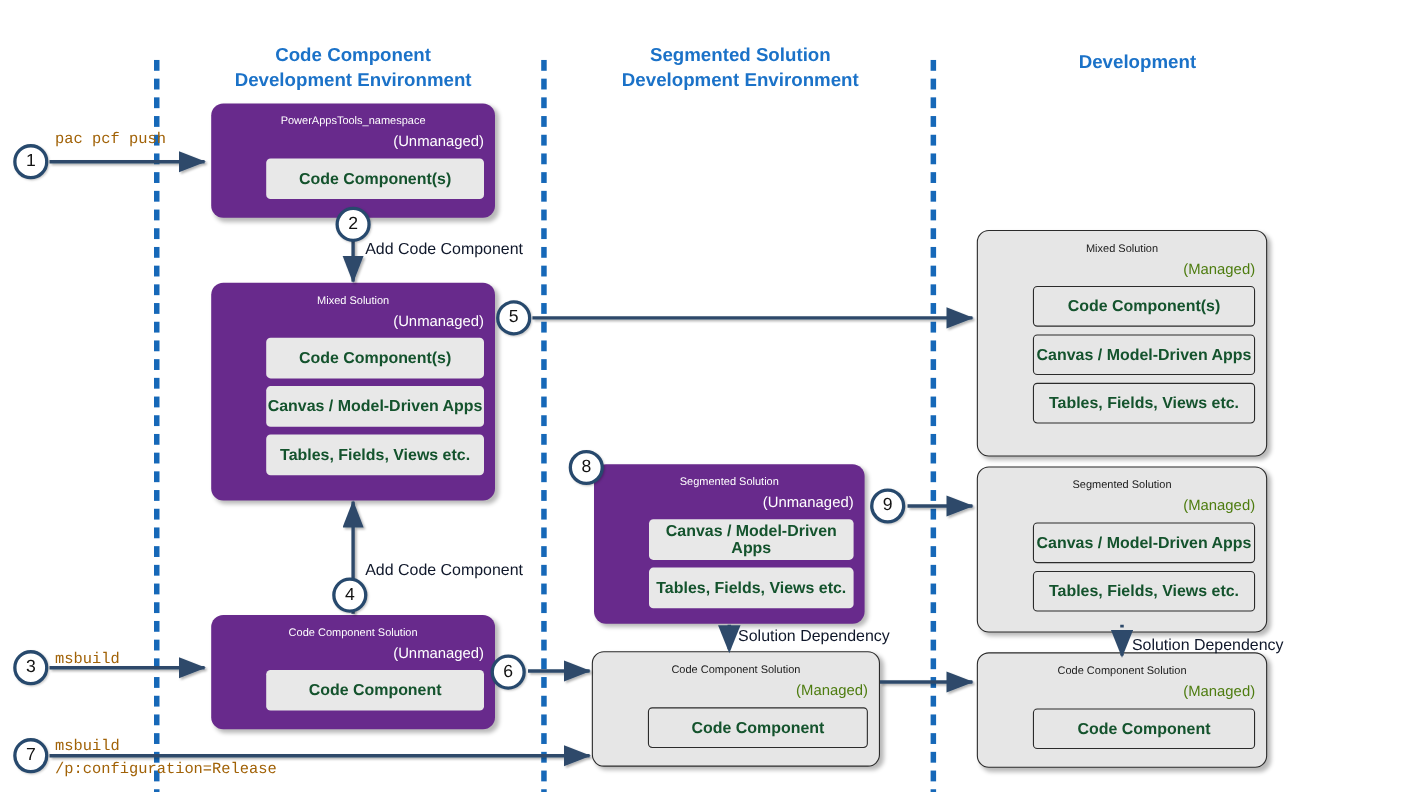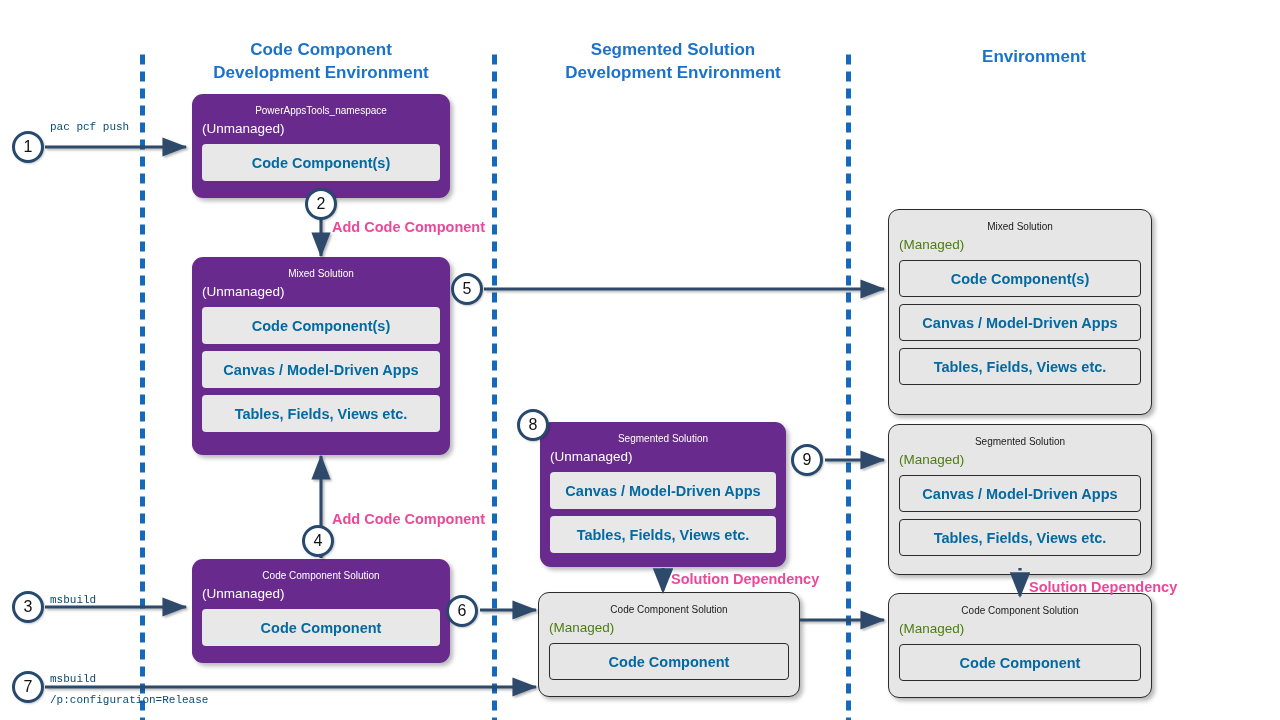--- a/index.html
+++ b/index.html
@@ -33,74 +33,74 @@
   }
   .sol.purple{background:#682a8c;padding:7px 10px 10px 10px;}
   .sol.grey{background:#e6e6e6;border:1px solid #2b2b2b;padding:7px 10px 10px 10px;}
 
   .sol-title{
     text-align:center;font-weight:normal;font-size:10px;line-height:19px;
   }
   .sol.purple .sol-title{color:#ffffff;}
   .sol.grey .sol-title{color:#1a1a1a;}
   .sol-sub{
-    text-align:left;font-weight:normal;font-size:13.5px;line-height:17px;
+    text-align:right;font-weight:normal;font-size:13.5px;line-height:17px;
   }
   .sol.purple .sol-sub{color:#ffffff;}
   .sol.grey .sol-sub{color:#4d7c0f;}
 
   .item{
     margin-top:7px;border-radius:4px;text-align:center;
-    font-size:14.5px;font-weight:bold;color:#0369a1;
-    display:flex;align-items:center;justify-content:center;
+    font-size:14.5px;font-weight:bold;color:#14532d;
+    display:flex;align-items:center;justify-content:center;margin-left:40px;
   }
   .sol.purple .item{background:#e8e8e8;height:37px;}
   .sol.grey .item{background:#e6e6e6;border:1px solid #2b2b2b;height:35px;}
 
   
   .step{
     position:absolute;width:32px;height:32px;border-radius:50%;
     background:#ffffff;border:3.2px solid #27496d;
     box-sizing:border-box;display:flex;align-items:center;justify-content:center;
     font-size:16px;color:#121212;z-index:40;
     box-shadow:1px 1px 2px rgba(0,0,0,.22);
   }
 
   
   #arrows{position:absolute;left:0;top:0;width:1280px;height:720px;z-index:5;}
 
   
   .alabel{
-    position:absolute;font-size:14.5px;color:#ec4899;font-weight:bold;
+    position:absolute;font-size:14.5px;color:#0f172a;font-weight:normal;
     white-space:nowrap;z-index:30;
   }
   .clabel{
     position:absolute;font-family:"Liberation Mono","DejaVu Sans Mono",monospace;
-    font-size:11px;color:#0c4a6e;white-space:pre;z-index:30;line-height:18px;
+    font-size:14px;color:#a16207;white-space:pre;z-index:30;line-height:18px;
   }
 </style>
 </head>
 <body>
 
 <div id="stage">
 
   <div class="lane-divider" style="left:140px;top:52px;height:668px;"></div>
   <div class="lane-divider" style="left:492px;top:52px;height:668px;"></div>
   <div class="lane-divider" style="left:846px;top:52px;height:668px;"></div>
 
   <div class="lane-title" style="left:186px;top:38px;width:270px;">
     <div>Code Component</div>
     <div>Development Environment</div>
   </div>
   <div class="lane-title" style="left:538px;top:38px;width:270px;">
     <div>Segmented Solution</div>
     <div>Development Environment</div>
   </div>
   <div class="lane-title" style="left:882px;top:45px;width:304px;">
-    <div>Environment</div>
+    <div>Development</div>
   </div>
 
   <svg id="arrows" viewBox="0 0 1280 720">
     <defs>
       <marker id="ah" markerWidth="9" markerHeight="9" refX="7.6" refY="3.1" orient="auto" markerUnits="strokeWidth">
         <path d="M0,0 L8,3.1 L0,6.2 z" fill="#2e4a6b"></path>
       </marker>
       <marker id="ahs" markerWidth="10" markerHeight="10" refX="7.4" refY="3.2" orient="auto" markerUnits="strokeWidth">
         <path d="M0,0 L8,3.2 L0,6.4 z" fill="#2e4a6b"></path>
       </marker>

